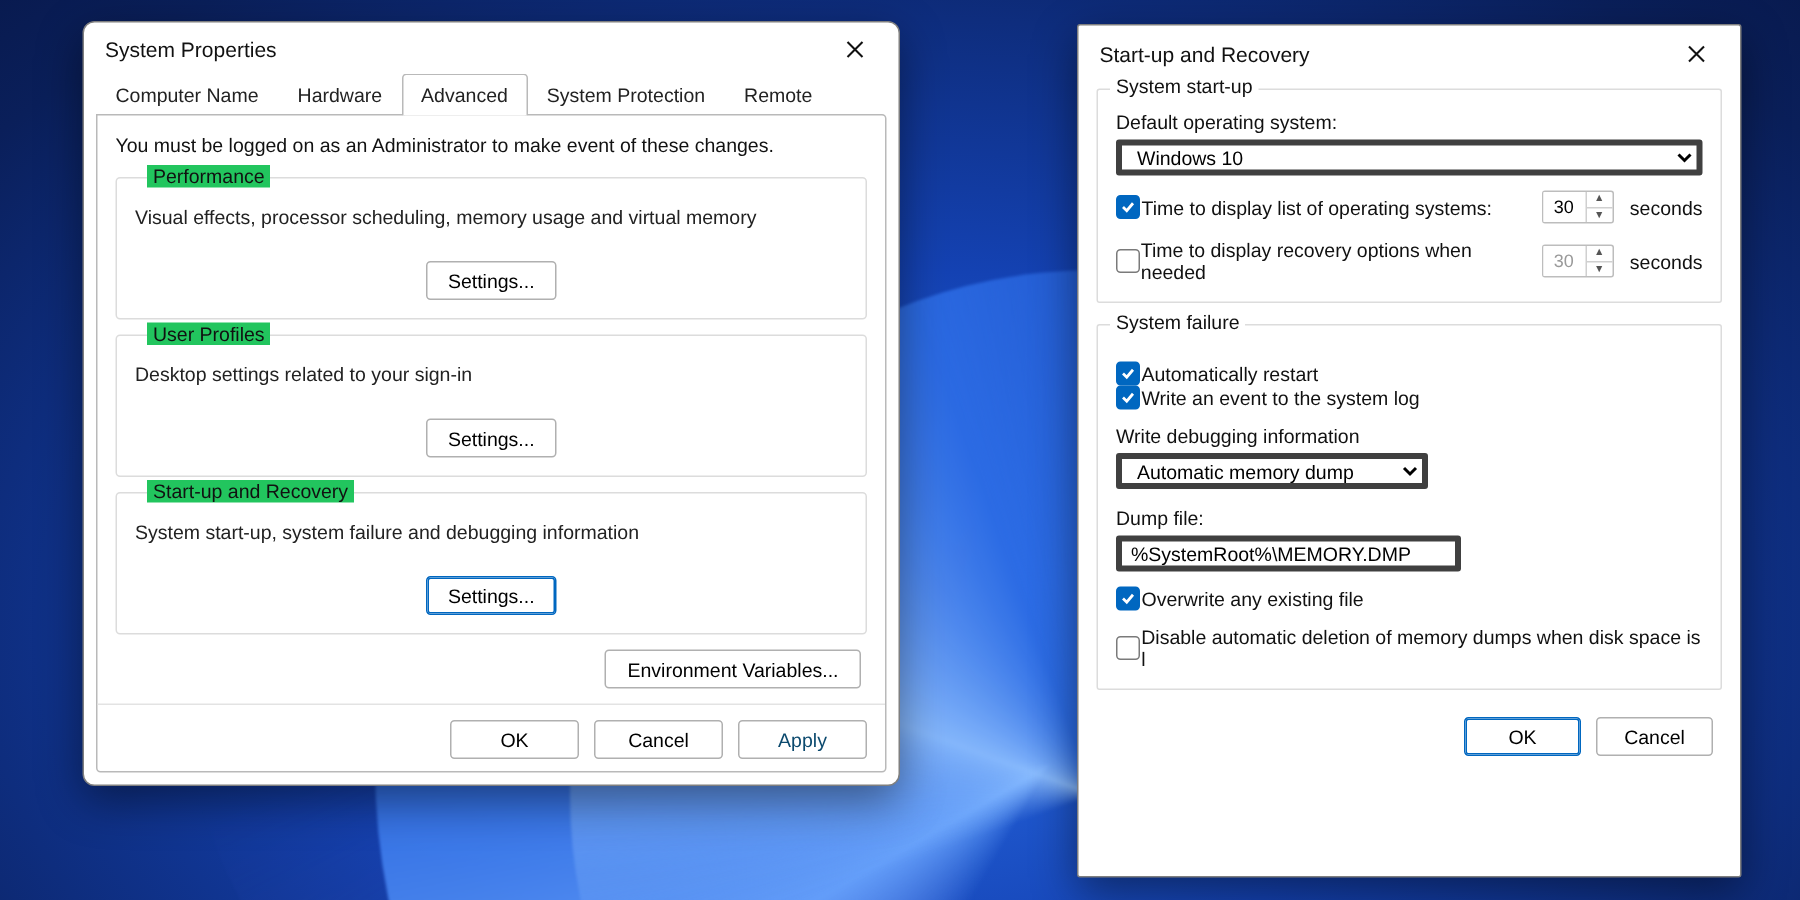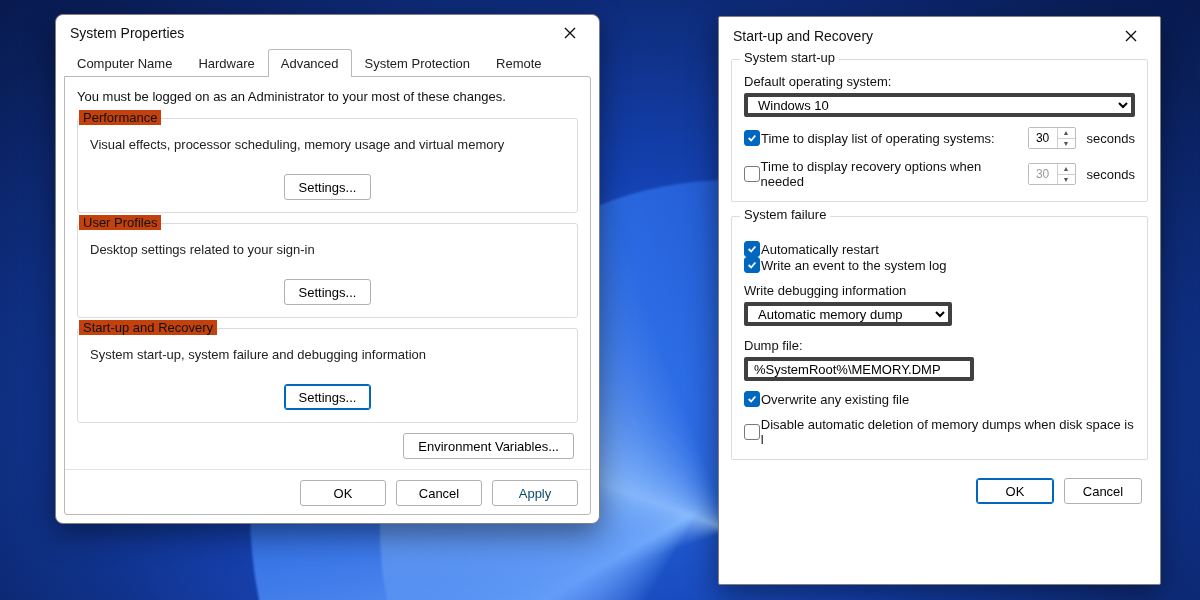--- a/index.html
+++ b/index.html
@@ -41,21 +41,21 @@
          font-size: 13px; color: #222; cursor: pointer; position: relative; top: 1px;
          border-radius: 3px 3px 0 0; background: transparent; }
   .tab.active { border-color: #b9b9b9; background: #fff; z-index: 2; }
   .tabpanel { margin: 0 8px 8px; border: 1px solid #b9b9b9; border-radius: 0 3px 3px 3px;
               flex: 1; padding: 10px 12px 8px; display: flex; flex-direction: column; gap: 10px;
               background: #fff; }
 
   .admin-line { font-size: 13px; padding: 2px 0 4px; }
 
   .groupbox { border: 1px solid #dcdcdc; border-radius: 3px; padding: 18px 12px 12px; position: relative; }
-  .group-legend { position: absolute; top: -9px; left: 1px; background: #c2410c; padding: 0 4px; font-size: 13px; }
+  .group-legend { position: absolute; top: -9px; left: 20px; background: #22c55e; padding: 0 4px; font-size: 13px; }
   .group-desc { font-size: 13px; color: #222; }
   .btn-row { display: flex; justify-content: center; margin-top: 22px; }
 
   button.win {
     min-width: 86px; height: 26px; padding: 0 14px;
     background: #fff; border: 1px solid #b0b0b0; border-radius: 3px;
     font-family: inherit; font-size: 13px; cursor: pointer;
   }
   button.win.primary { border-color: #0067c0; box-shadow: inset 0 0 0 1px #0067c0; }
   button.win.disabled { color: #0c4a6e; cursor: default; }
@@ -113,21 +113,21 @@
 
   <div class="tabstrip">
     <div class="tab">Computer Name</div>
     <div class="tab">Hardware</div>
     <div class="tab active">Advanced</div>
     <div class="tab">System Protection</div>
     <div class="tab">Remote</div>
   </div>
 
   <div class="tabpanel">
-    <div class="admin-line">You must be logged on as an Administrator to your most of these changes.</div>
+    <div class="admin-line">You must be logged on as an Administrator to make event of these changes.</div>
 
     <div class="groupbox">
       <span class="group-legend">Performance</span>
       <div class="group-desc">Visual effects, processor scheduling, memory usage and virtual memory</div>
       <div class="btn-row">
         <button class="win">Settings...</button>
       </div>
     </div>
 
     <div class="groupbox">

